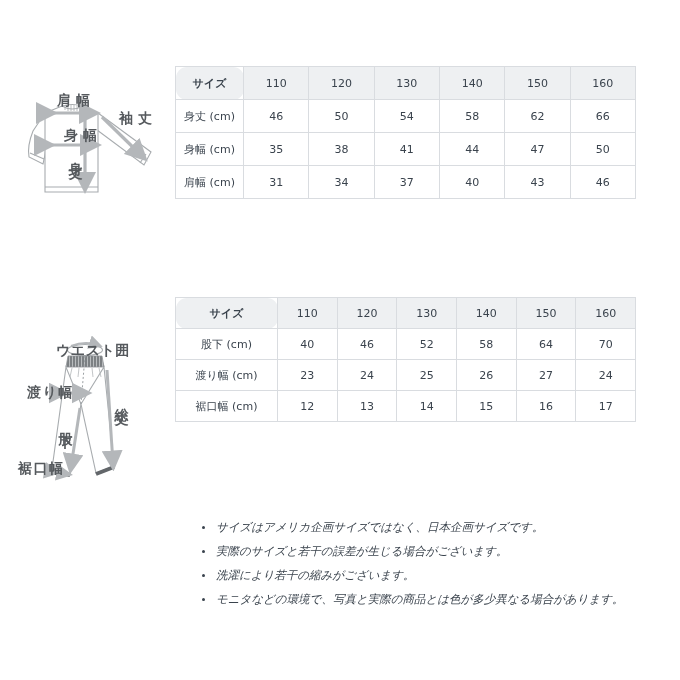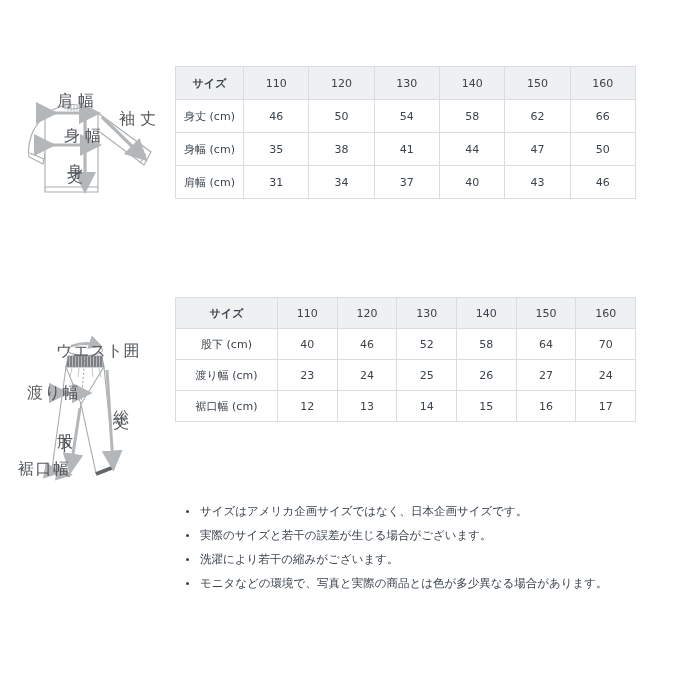--- a/index.html
+++ b/index.html
@@ -11,44 +11,44 @@
   
   table.szt {
     position:absolute; border-collapse:collapse; table-layout:fixed;
     background:#ffffff; font-size:11px; color:#3a434d;
   }
   table.szt th, table.szt td {
     border:1px solid #d9dce0; text-align:center; vertical-align:middle;
     font-weight:400; padding:0; overflow:hidden; white-space:nowrap;
   }
   table.szt thead th { background:#eef0f2; }
-  table.szt thead th.hlbl { font-weight:700; }
+  table.szt thead th.hlbl { font-weight:700;border-radius:11px; }
   table.t1 { left:175px; top:66px;  width:461px; }
   table.t1 tr { height:33px; }
   table.t2 { left:175px; top:297px; width:461px; }
   table.t2 tr { height:31px; }
 
   
   .diagram { position:absolute; }
   .diagram svg { position:absolute; left:0; top:0; }
   .shirt { left:20px; top:82px; width:152px; height:135px; }
   .pants { left:10px; top:333px; width:158px; height:158px; }
   .dlabel {
-    position:absolute; font-size:16px; line-height:11px; color:#55595d;
-    white-space:nowrap; font-weight:400;
+    position:absolute; font-size:14px; line-height:11px; color:#55595d;
+    white-space:nowrap; font-weight:700;
   }
   .sp2 { letter-spacing:5px; }
   .sp1 { letter-spacing:1.5px; }
   .tight { letter-spacing:0.5px; }
   .vert { writing-mode:vertical-rl; text-orientation:upright; letter-spacing:4px; }
 
   
   ul.notes {
     position:absolute; left:183px; top:504px; width:470px;
-    margin:0; padding:0; list-style:none;
+    margin:16px; padding:0; list-style:none;font-style:italic;
   }
   ul.notes li {
     position:relative; padding-left:17px; margin-bottom:9px;
     font-size:11.5px; line-height:15px; color:#3a434d;
   }
   ul.notes li .dot {
     position:absolute; left:3px; top:6px; width:3px; height:3px;
     border-radius:50%; background:#3a434d;
   }
 </style>

